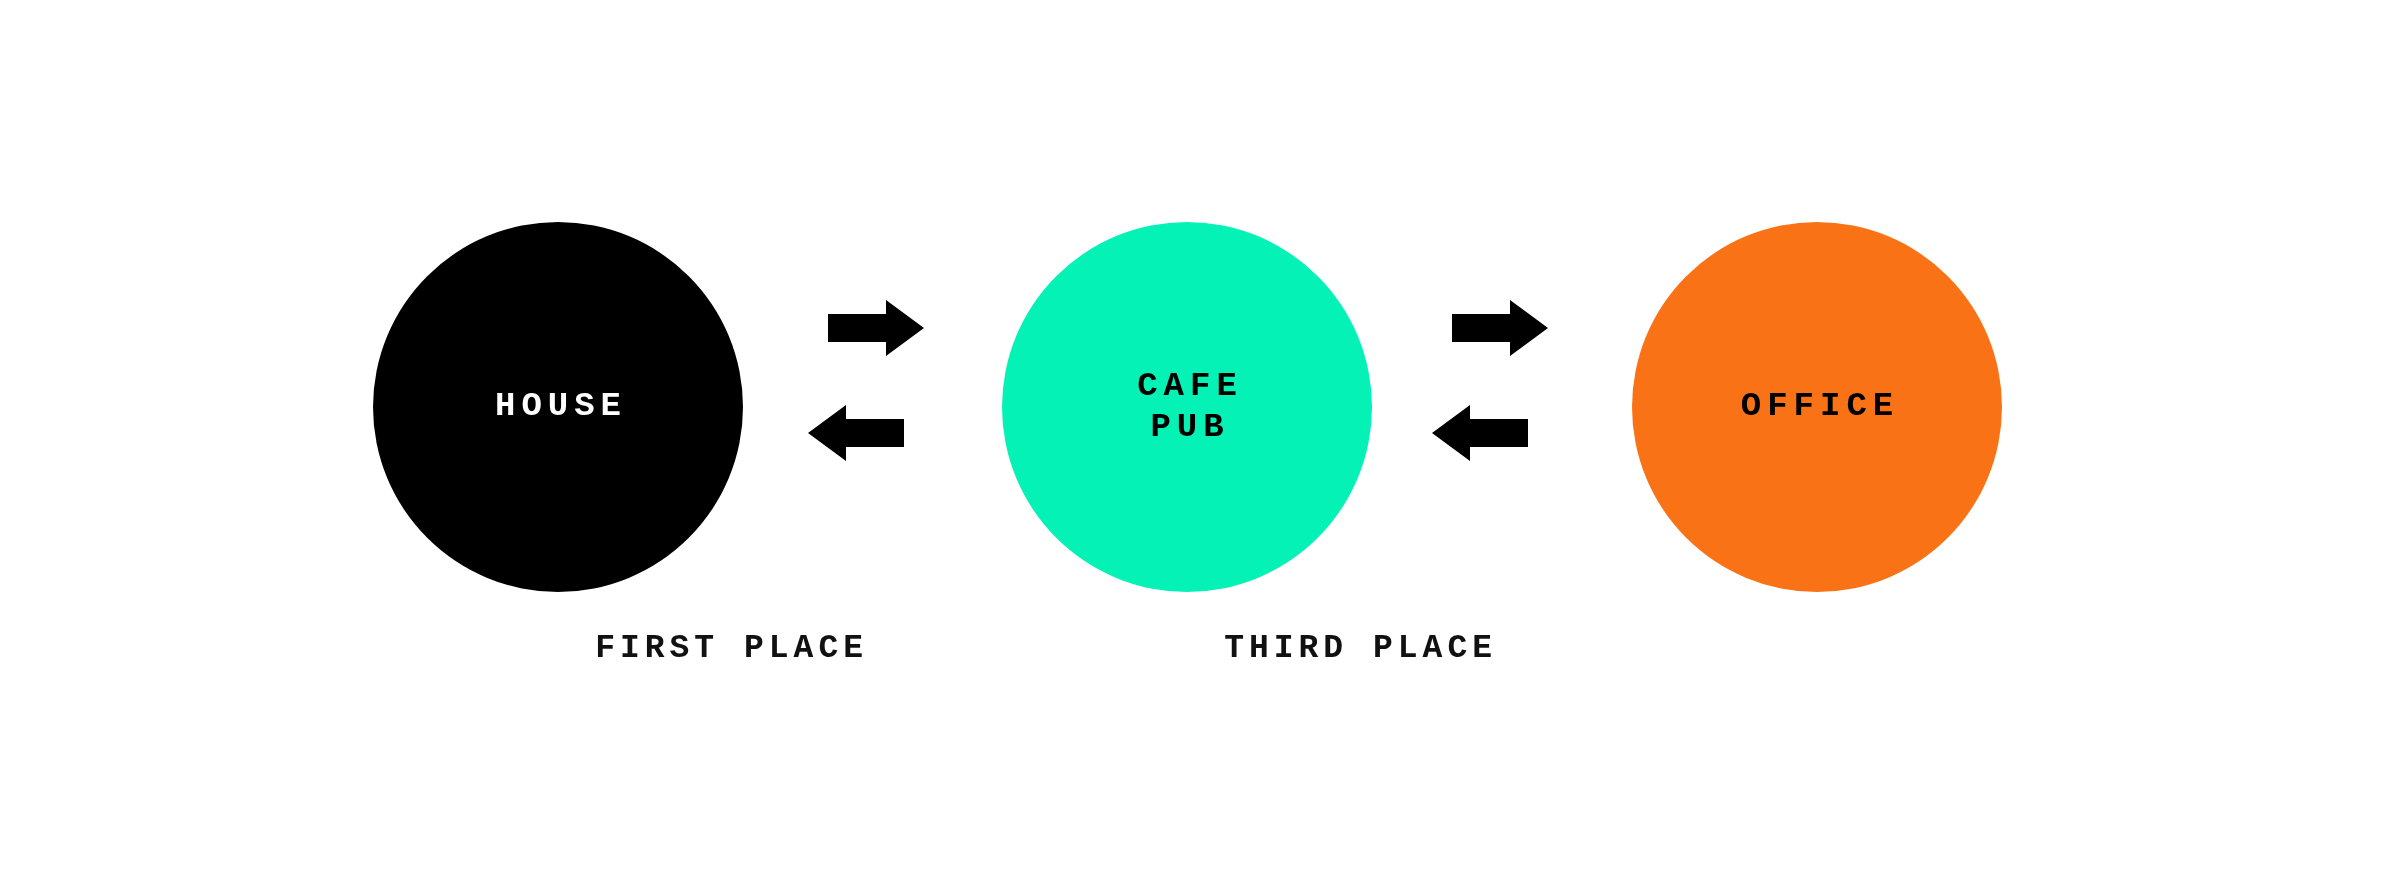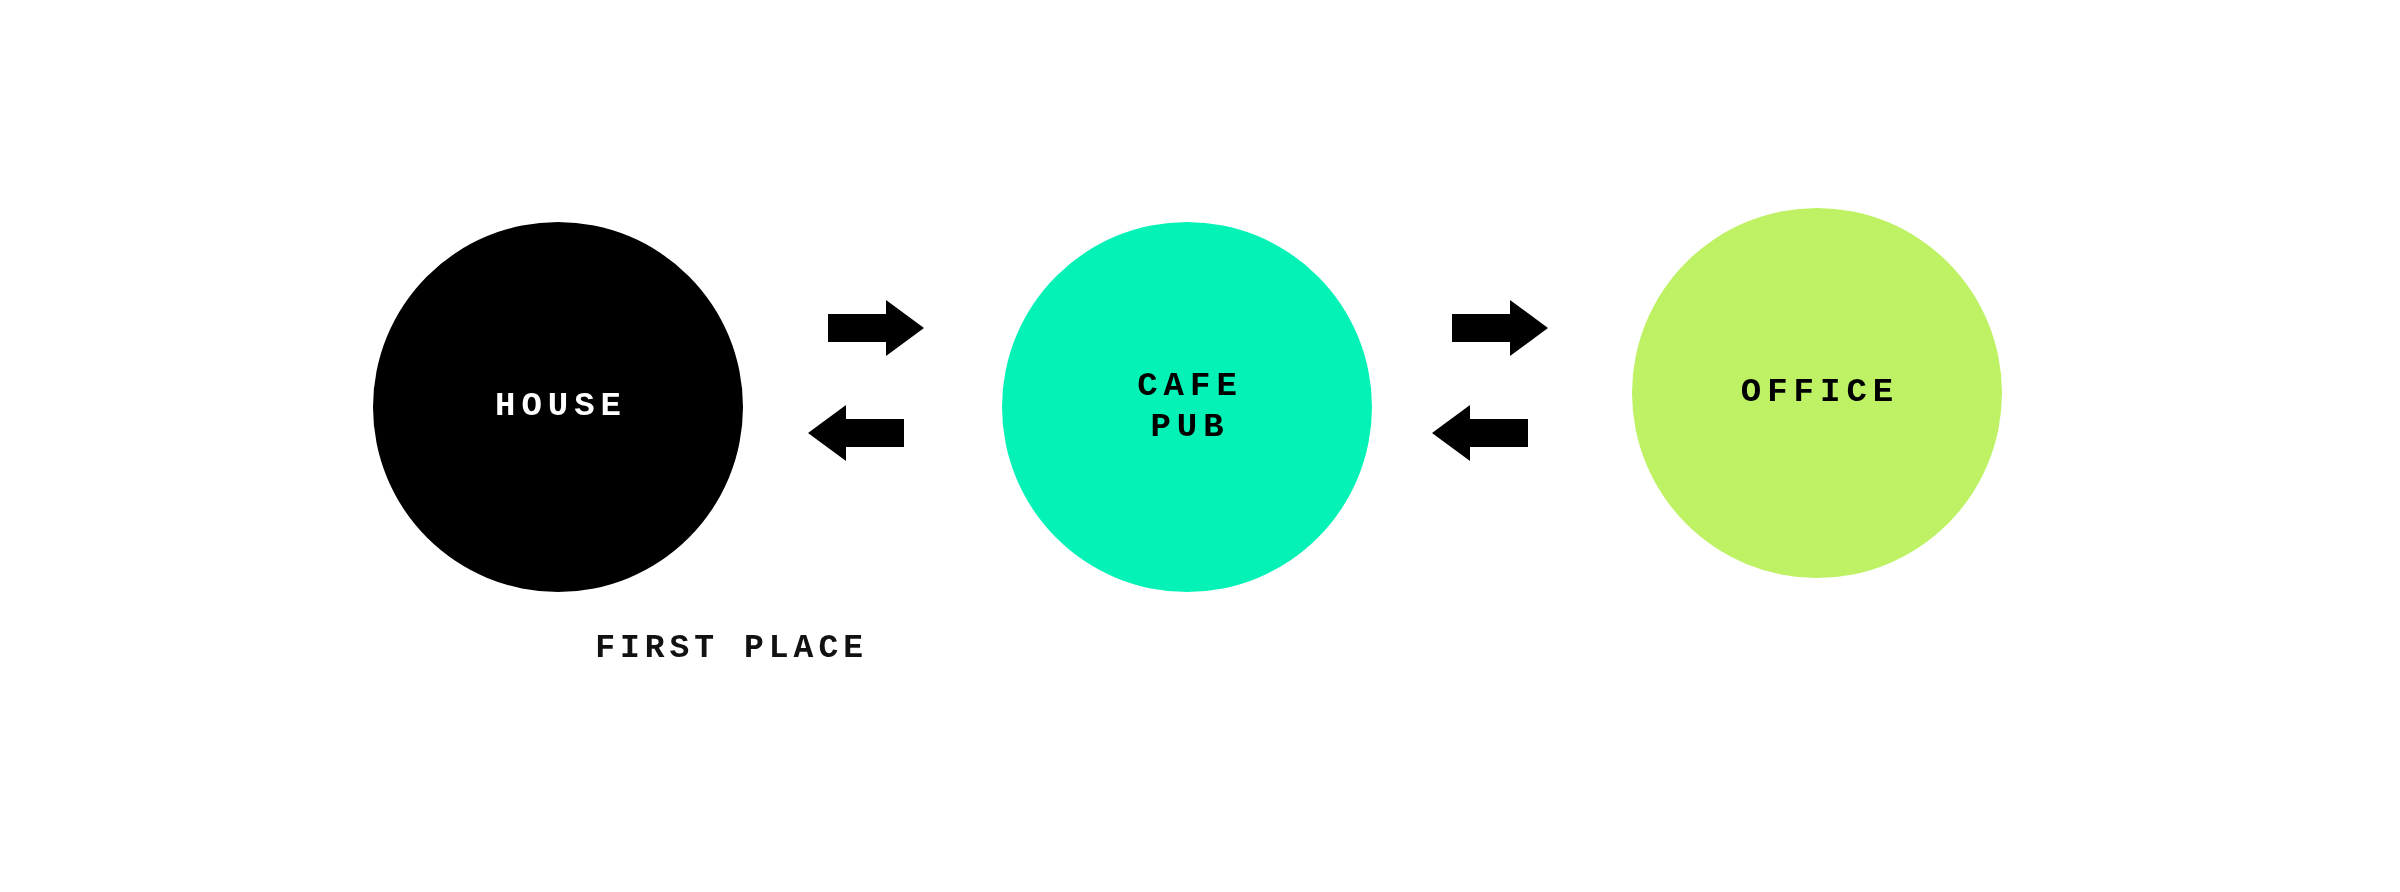--- a/index.html
+++ b/index.html
@@ -52,22 +52,22 @@
 
   #node-cafepub {
     left: 1002px;
     top: 222px;
     background: #05f2b7;
   }
   #node-cafepub .node-label { color: #000000; }
 
   #node-office {
     left: 1632px;
-    top: 208px;
-    background: #bef264;
+    top: 222px;
+    background: #f97316;
   }
   #node-office .node-label { color: #000000; }
 
   
   .place-caption {
     position: absolute;
     top: 630px;
     width: 620px;
     text-align: right;
     font-size: 33px;
@@ -120,20 +120,21 @@
     <svg class="arrow arrow-backward" width="96" height="56" viewBox="0 0 96 56">
       <polygon points="96,14 38,14 38,0 0,28 38,56 38,42 96,42" fill="#000000"></polygon>
     </svg>
   </div>
 
   <div id="node-cafepub" class="node">
     <div class="node-label">CAFE</div>
     <div class="node-label">PUB</div>
   </div>
 
+  <div id="caption-third" class="place-caption">THIRD PLACE</div>
 
   <div id="arrows-cafe-office" class="arrow-group">
 
     <svg class="arrow arrow-forward" width="96" height="56" viewBox="0 0 96 56">
       <polygon points="0,14 58,14 58,0 96,28 58,56 58,42 0,42" fill="#000000"></polygon>
     </svg>
 
     <svg class="arrow arrow-backward" width="96" height="56" viewBox="0 0 96 56">
       <polygon points="96,14 38,14 38,0 0,28 38,56 38,42 96,42" fill="#000000"></polygon>
     </svg>

